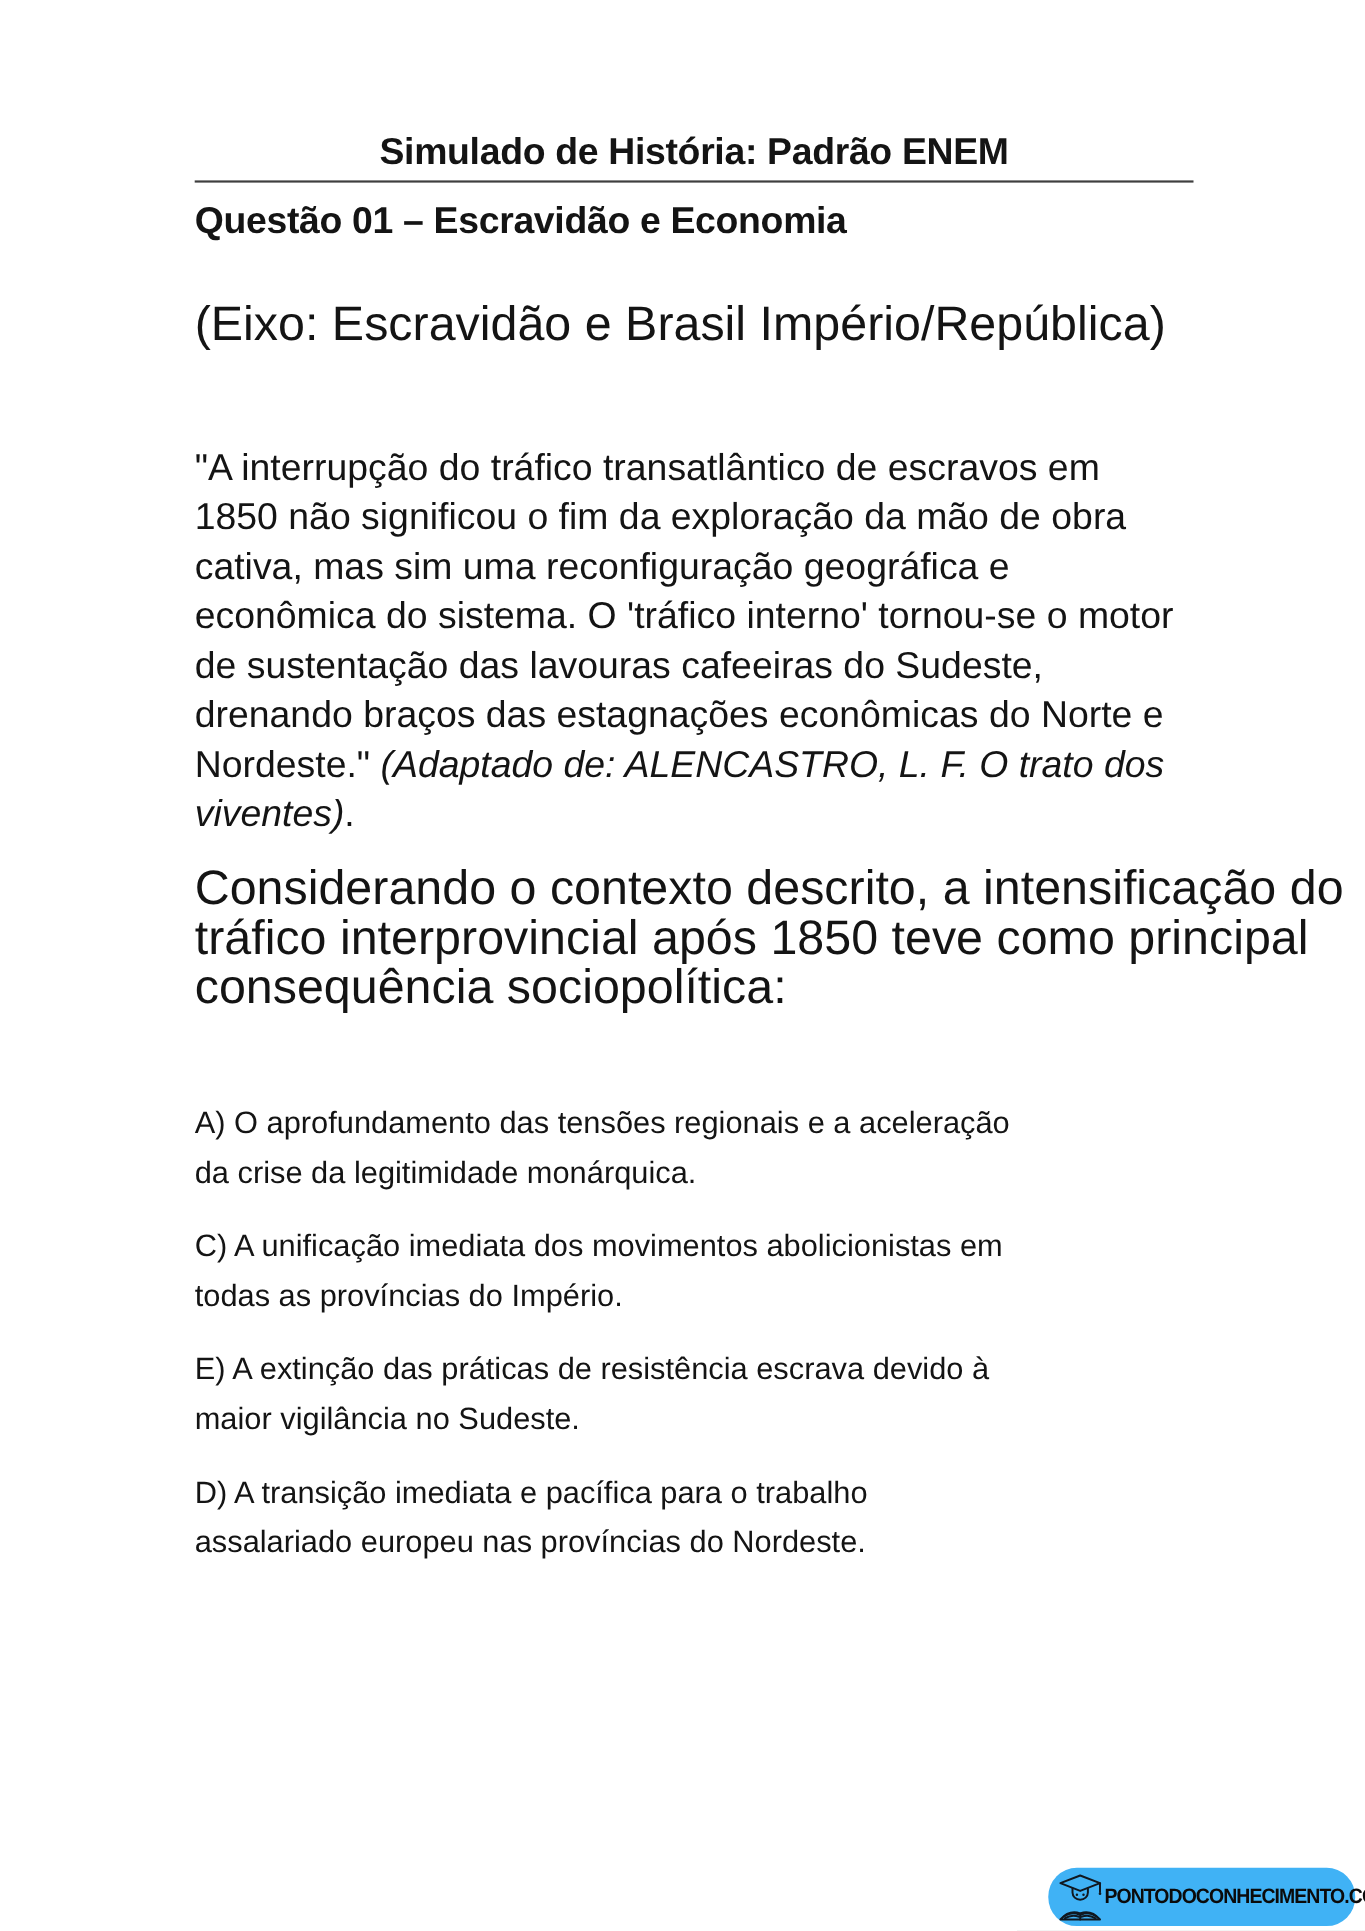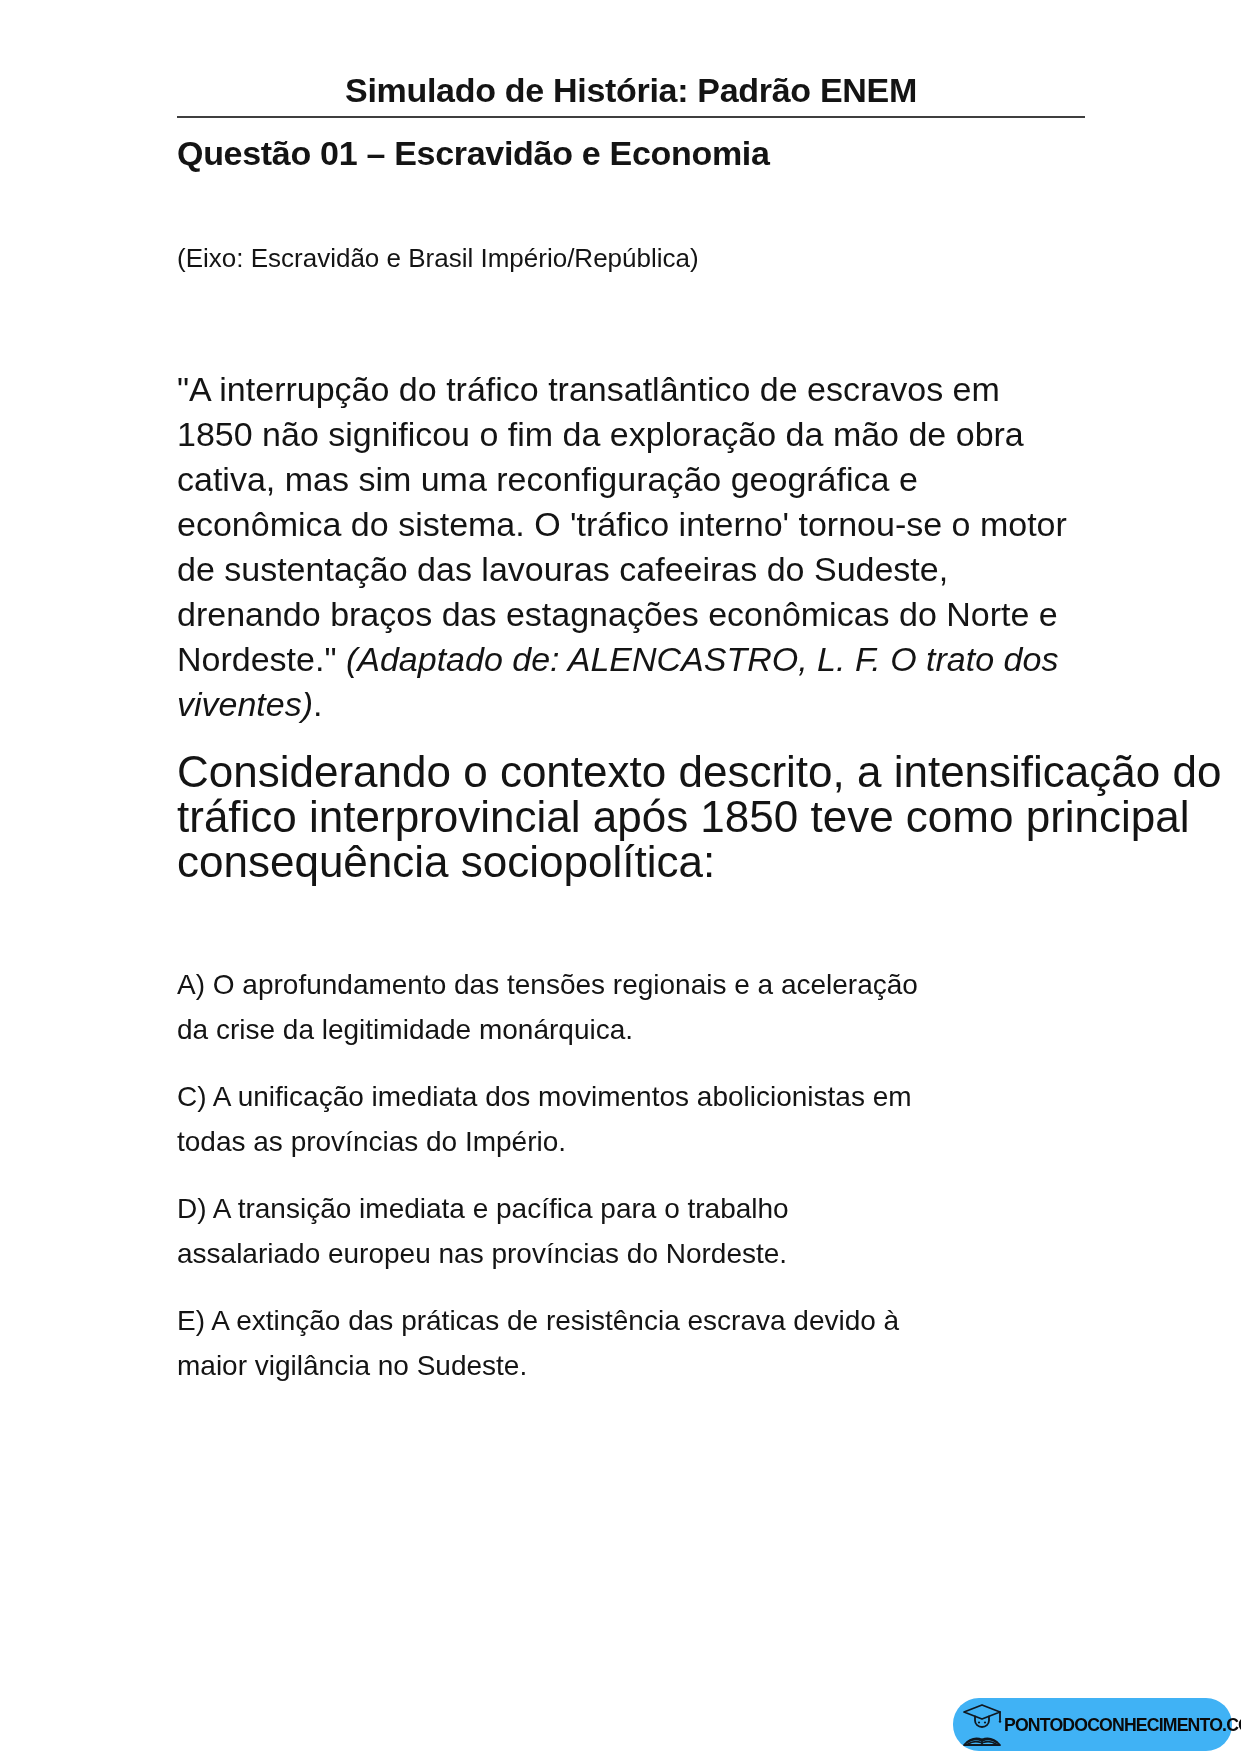--- a/index.html
+++ b/index.html
@@ -9,21 +9,21 @@
     width:1241px;height:1755px;
     background:#ffffff;
     font-family:"Liberation Sans","DejaVu Sans",sans-serif;
     color:#141414;
     overflow:hidden;
     margin:0 auto;
   }
   .content{
     margin-left:177px;
     width:908px;
-    padding-top:68px;
+    padding-top:116px;
   }
   .pre{white-space:pre;}
   .doc-title{
     font-size:34px;
     font-weight:bold;
     line-height:45px;
     text-align:center;
     letter-spacing:-0.3px;
   }
   .header-rule{
@@ -33,22 +33,22 @@
     width:100%;
   }
   .question-heading{
     margin:13px 0 12px 0;
     font-size:34px;
     font-weight:bold;
     line-height:45px;
     letter-spacing:-0.3px;
   }
   .axis-note{
-    margin:60px 0 0 0;
-    font-size:26px;
+    margin:48px 0 0 0;
+    font-size:44px;
     line-height:45px;
   }
   .quote{
     margin:86px 0 0 0;
     font-size:34px;
     line-height:45px;
     width:960px;
   }
   .quote .citation{font-style:italic;}
   .question-stem{
@@ -118,24 +118,24 @@
 
     <p class="question-stem pre">Considerando o contexto descrito, a intensificação do
 tráfico interprovincial após 1850 teve como principal
 consequência sociopolítica:</p>
 
     <div class="options">
       <p class="option pre">A) O aprofundamento das tensões regionais e a aceleração
 da crise da legitimidade monárquica.</p>
       <p class="option pre">C) A unificação imediata dos movimentos abolicionistas em
 todas as províncias do Império.</p>
+      <p class="option pre">E) A extinção das práticas de resistência escrava devido à
+maior vigilância no Sudeste.</p>
       <p class="option pre">D) A transição imediata e pacífica para o trabalho
 assalariado europeu nas províncias do Nordeste.</p>
-      <p class="option pre">E) A extinção das práticas de resistência escrava devido à
-maior vigilância no Sudeste.</p>
     </div>
   </div>
 
   <div class="footer-badge" style="background: rgb(64, 178, 245);">
     <span class="badge-icon">
       <svg width="44" height="46" viewBox="0 0 44 46" fill="none" stroke="#101820" stroke-width="1.8" stroke-linecap="round" stroke-linejoin="round">
 
         <path d="M22 3 L40 10 L22 17 L4 10 Z"></path>
         <path d="M40 10 v8"></path>
         <circle cx="40" cy="19.5" r="1.2" fill="#101820" stroke="none"></circle>

